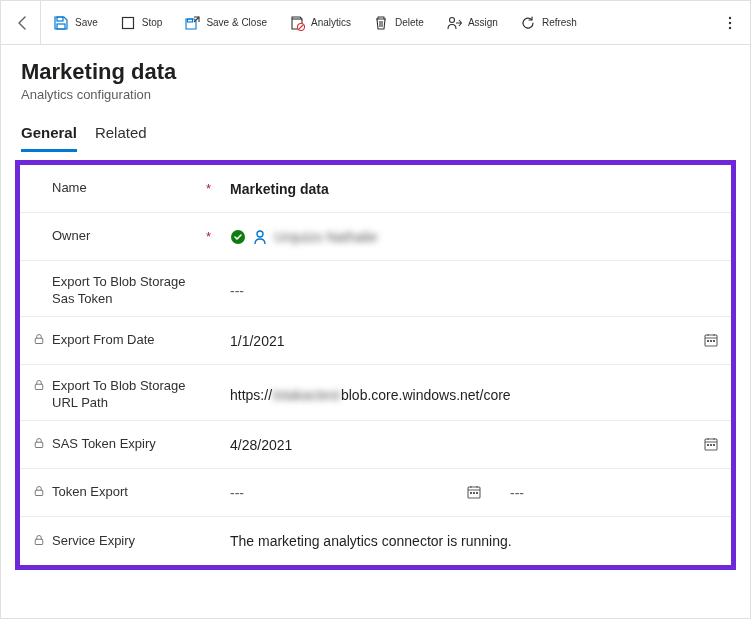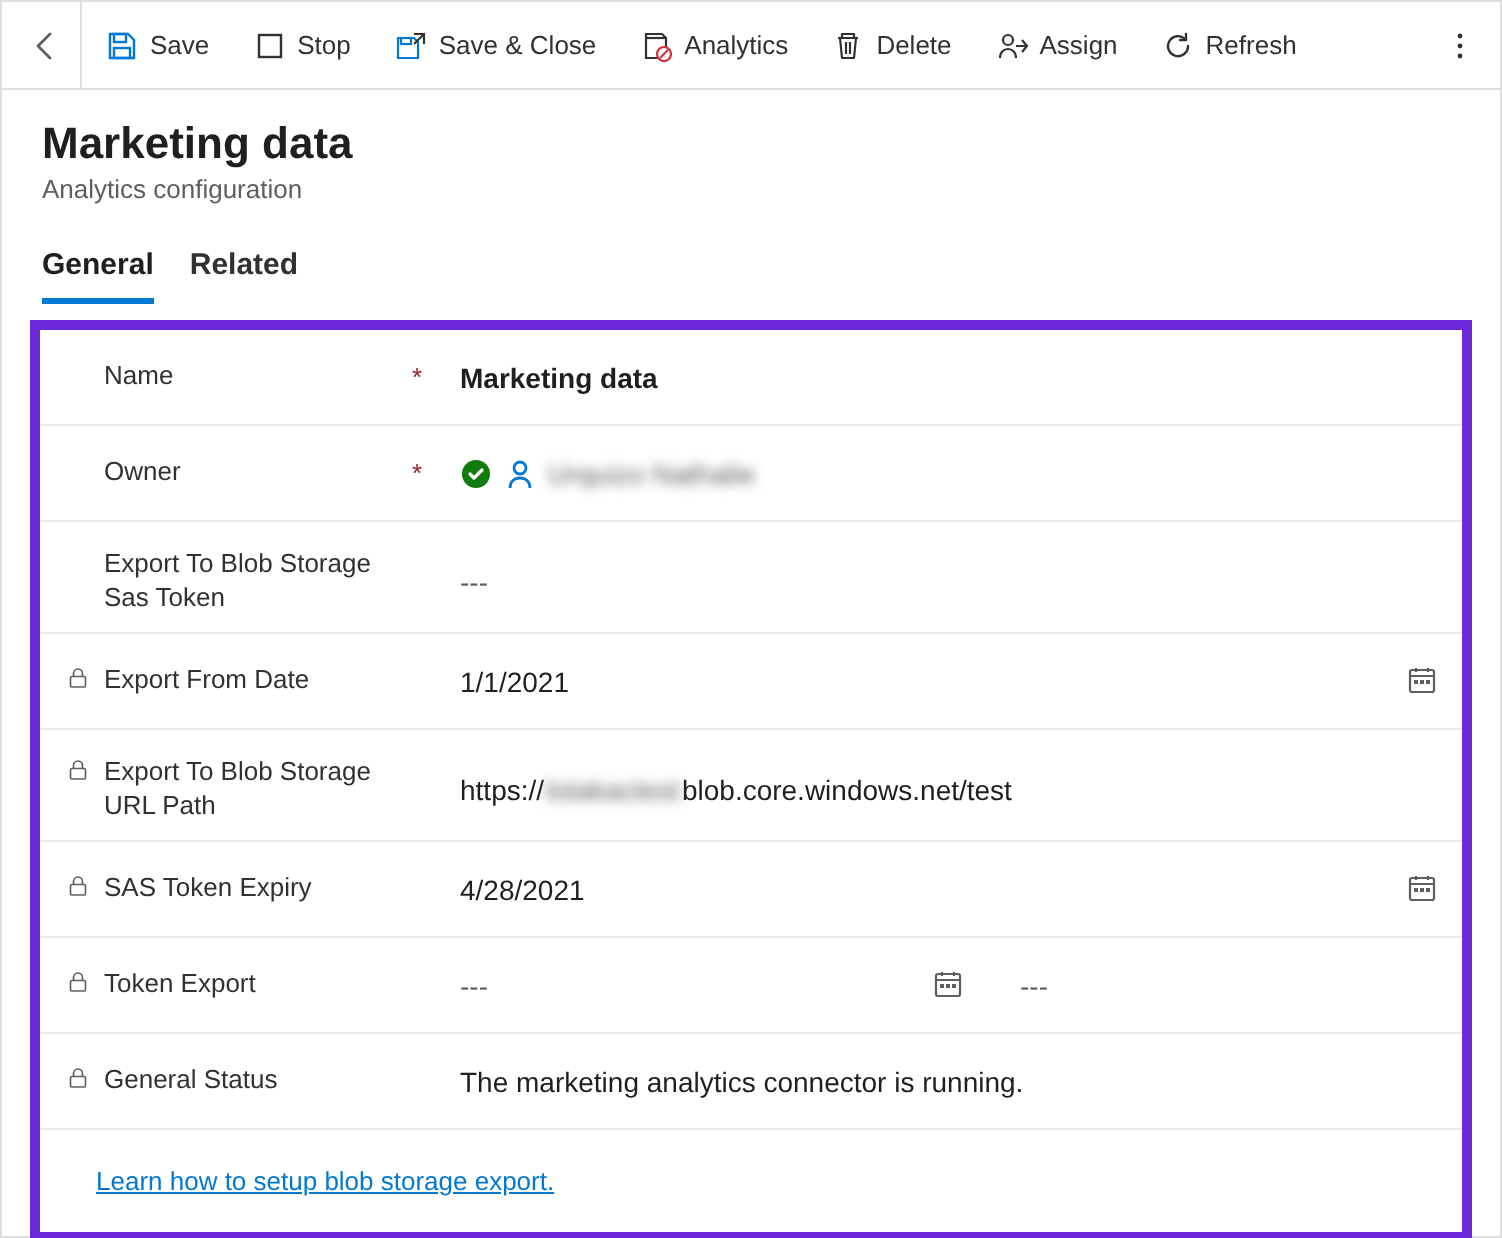--- a/index.html
+++ b/index.html
@@ -33,21 +33,21 @@
     justify-content: center;
     border-right: 1px solid #e1dfdd;
     cursor: pointer;
   }
   .cmd-item {
     display: flex;
     align-items: center;
     gap: 6px;
     padding: 6px 10px;
     cursor: pointer;
-    font-size: 13px;
+    font-size: 10px;
     color: #323130;
     border-radius: 2px;
   }
   .cmd-icon { width: 16px; height: 16px; display: flex; align-items: center; justify-content: center; flex-shrink: 0; }
   .cmd-overflow {
     margin-left: auto;
     width: 32px;
     height: 32px;
     display: flex;
     align-items: center;
@@ -73,21 +73,20 @@
     gap: 18px;
     margin-top: 16px;
     padding: 0 20px;
   }
   .tab {
     font-size: 15px;
     padding: 6px 0 8px 0;
     cursor: pointer;
     color: #323130;
     border-bottom: 3px solid transparent;
-    font-weight: bold;
   }
   .tab.active {
     font-weight: 600;
     border-bottom: 3px solid #0078d4;
     color: #201f1e;
   }
   .form-panel {
     margin: 8px 14px 14px 14px;
     border: 5px solid #6d28d9;
   }
@@ -347,21 +346,21 @@
               <rect x="3" y="7" width="10" height="7" rx="1" fill="none" stroke="#605e5c" stroke-width="1.1"></rect>
               <path d="M5 7V5a3 3 0 0 1 6 0v2" fill="none" stroke="#605e5c" stroke-width="1.1"></path>
             </svg>
         </span>
         <span class="labeltext">Export To Blob Storage URL Path</span>
       </div>
       <div class="req-col"></div>
       <div class="val-col" style="gap:0">
         <span>https://</span>
           <span class="blur-host">lotakactest</span>
-          <span>blob.core.windows.net/test</span>
+          <span>blob.core.windows.net/core</span>
       </div>
     </div>
 
     <div class="row">
       <div class="label-col">
         <span class="locksp">
           <svg width="12" height="12" viewBox="0 0 16 16">
               <rect x="3" y="7" width="10" height="7" rx="1" fill="none" stroke="#605e5c" stroke-width="1.1"></rect>
               <path d="M5 7V5a3 3 0 0 1 6 0v2" fill="none" stroke="#605e5c" stroke-width="1.1"></path>
             </svg>
@@ -411,27 +410,24 @@
     </div>
 
     <div class="row">
       <div class="label-col">
         <span class="locksp">
           <svg width="12" height="12" viewBox="0 0 16 16">
               <rect x="3" y="7" width="10" height="7" rx="1" fill="none" stroke="#605e5c" stroke-width="1.1"></rect>
               <path d="M5 7V5a3 3 0 0 1 6 0v2" fill="none" stroke="#605e5c" stroke-width="1.1"></path>
             </svg>
         </span>
-        <span class="labeltext">General Status</span>
+        <span class="labeltext">Service Expiry</span>
       </div>
       <div class="req-col"></div>
       <div class="val-col">
           <span>The marketing analytics connector is running.</span>
         </div>
     </div>
 
-    <div class="footer-link-row">
-      <a class="footer-link">Learn how to setup blob storage export.</a>
-    </div>
 
   </div>
 
 </div>
 
 </body></html>

